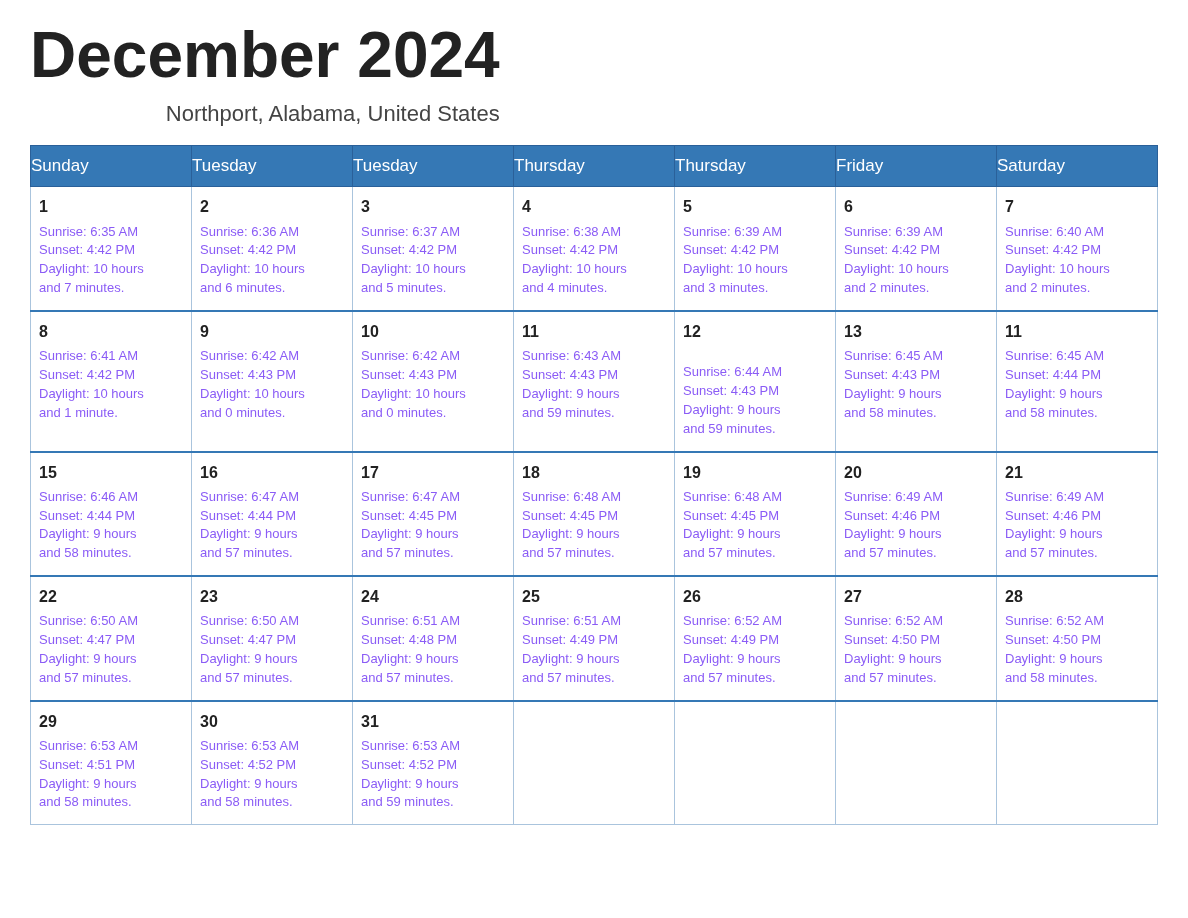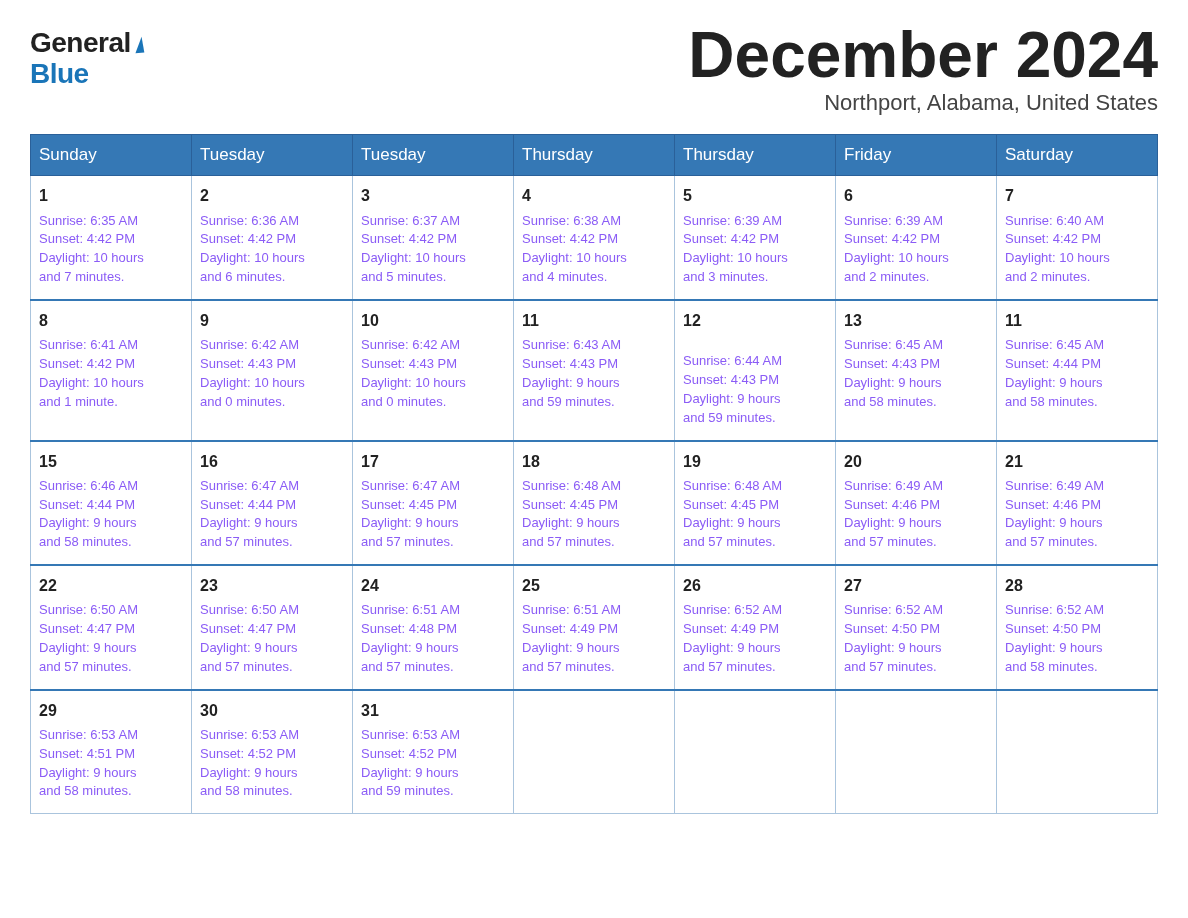--- a/index.html
+++ b/index.html
@@ -45,33 +45,33 @@
     }
     .month-title {
       font-size: 64px;
       font-weight: bold;
       color: #222;
       line-height: 1.1;
     }
     .location-title {
       font-size: 22px;
       color: #444;
-      margin-top: 0;
+      margin-top: 11px;
     }
     .calendar-table {
       width: 100%;
       border-collapse: collapse;
       border: 1px solid #3578b5;
     }
     .calendar-table th {
       background-color: #3578b5;
       color: #fff;
       font-size: 17px;
       font-weight: normal;
-      padding: 10px 8px;
+      padding: 10px 0;
       text-align: left;
       border: 1px solid #2a6099;
     }
     .calendar-table td {
       vertical-align: top;
       padding: 8px 8px 12px 8px;
       border: 1px solid #aac4dd;
       width: calc(100% / 7);
       min-height: 110px;
       font-size: 13.5px;
@@ -96,26 +96,20 @@
       line-height: 1.45;
     }
     .empty-cell {
       background: #fff;
     }
   </style>
 </head>
 <body>
 
 <div class="header-area">
-  <div class="logo">
-    <div class="logo-general">
-      General<span style="display:inline-block;width:0;height:0;border-left:9px solid transparent;border-bottom:16px solid #1a75b8;margin-left:3px;transform:skewX(5deg) rotate(-5deg);vertical-align:middle;"></span>
-    </div>
-    <div class="logo-blue">Blue</div>
-  </div>
   <div class="title-area">
     <div class="month-title">December 2024</div>
     <div class="location-title">Northport, Alabama, United States</div>
   </div>
 </div>
 
 <table class="calendar-table">
   <thead>
     <tr>
     <th>Sunday</th>

